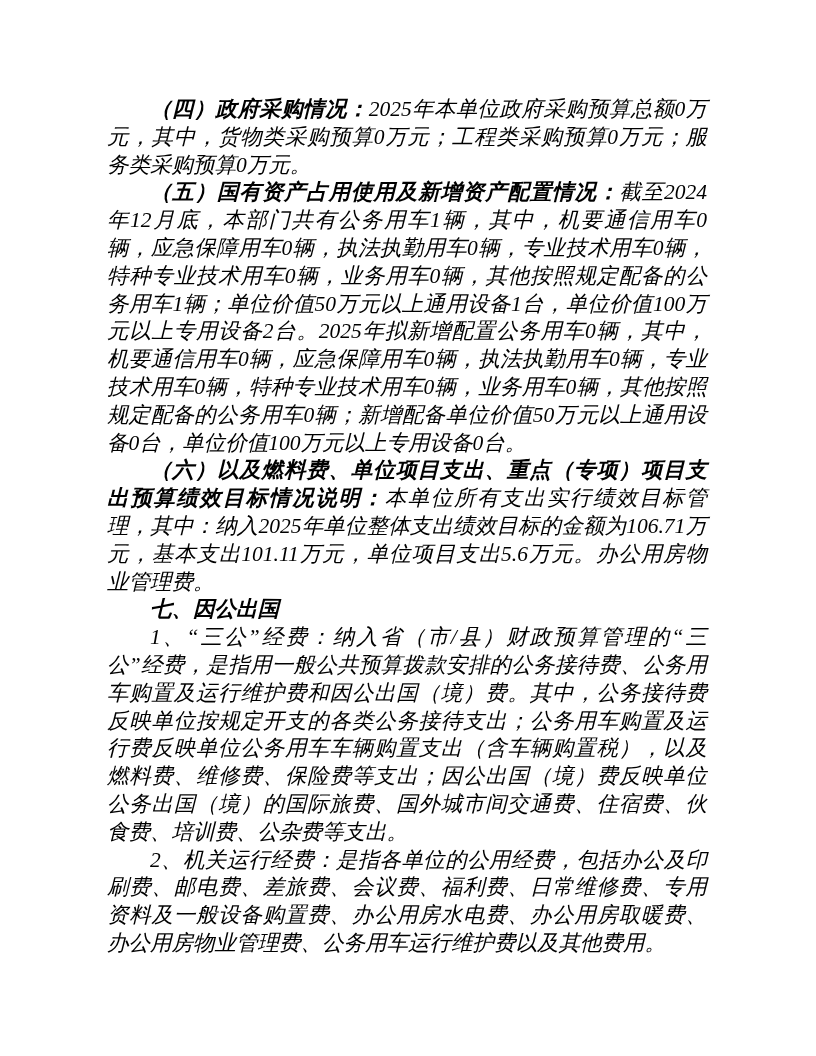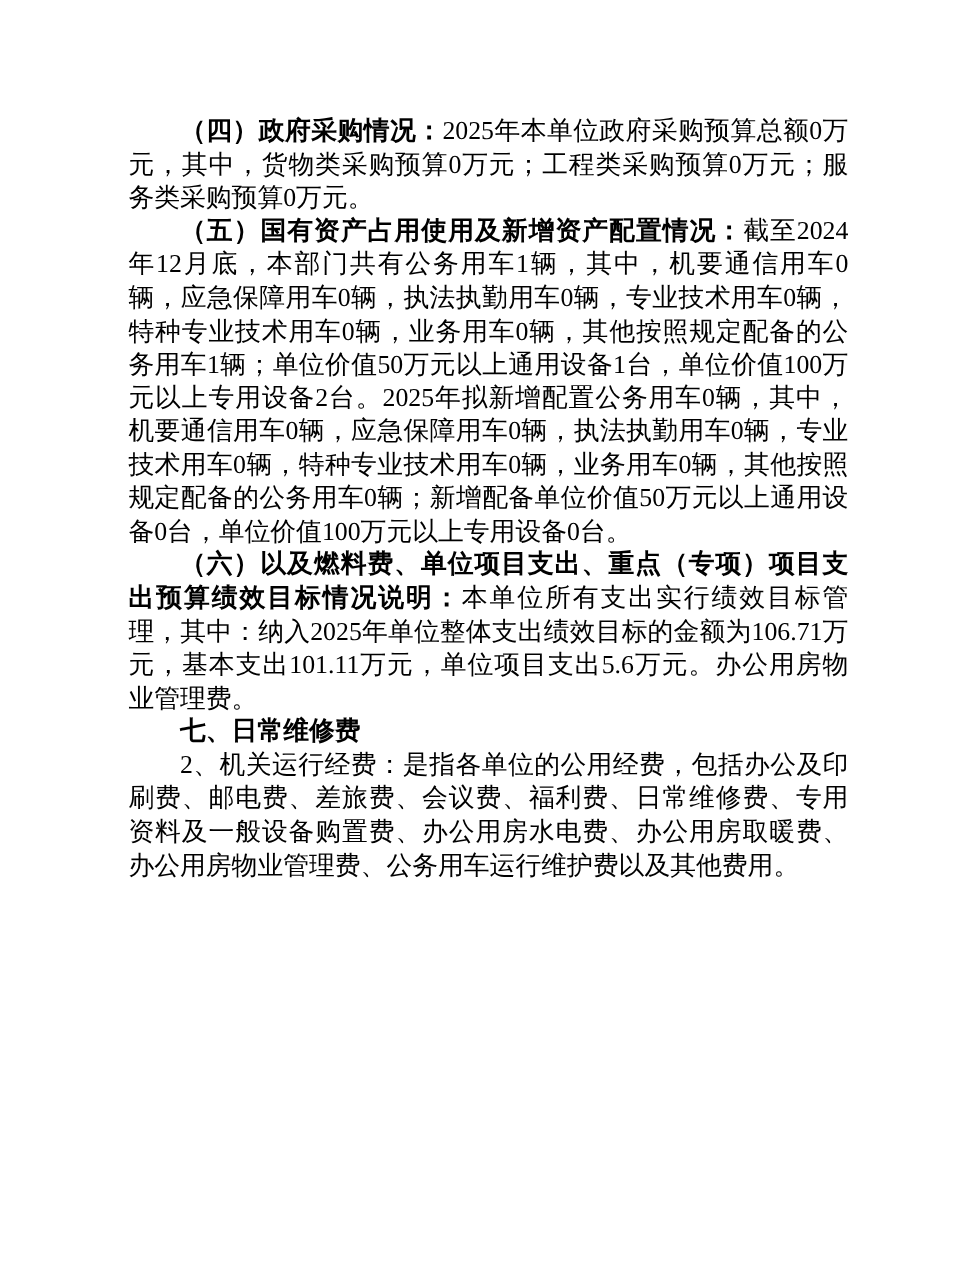--- a/index.html
+++ b/index.html
@@ -28,36 +28,38 @@
     font-size: 21.5px;
     line-height: 27.8px;
     color: #000000;
     text-align: justify;
     text-align-last: left;
   }
   .para {
     margin: 0;
     padding: 0;
     text-indent: 2em;
+    font-style: italic;
   }
   .lead {
     font-weight: bold;
   }
 </style>
 </head>
 <body style="background: rgb(255, 255, 255);">
 
 <div class="page">
   <div class="content" style="color: rgb(0, 0, 0);">
 
     <p class="para"><strong class="lead">（四）政府采购情况：</strong><span>2025年本单位政府采购预算总额0万元，其中，货物类采购预算0万元；工程类采购预算0万元；服务类采购预算0万元。</span></p>
 
     <p class="para"><strong class="lead">（五）国有资产占用使用及新增资产配置情况：</strong><span>截至2024年12月底，本部门共有公务用车1辆，其中，机要通信用车0辆，应急保障用车0辆，执法执勤用车0辆，专业技术用车0辆，特种专业技术用车0辆，业务用车0辆，其他按照规定配备的公务用车1辆；单位价值50万元以上通用设备1台，单位价值100万元以上专用设备2台。2025年拟新增配置公务用车0辆，其中，机要通信用车0辆，应急保障用车0辆，执法执勤用车0辆，专业技术用车0辆，特种专业技术用车0辆，业务用车0辆，其他按照规定配备的公务用车0辆；新增配备单位价值50万元以上通用设备0台，单位价值100万元以上专用设备0台。</span></p>
 
     <p class="para"><strong class="lead">（六）以及燃料费、单位项目支出、重点（专项）项目支出预算绩效目标情况说明：</strong><span>本单位所有支出实行绩效目标管理，其中：纳入2025年单位整体支出绩效目标的金额为106.71万元，基本支出101.11万元，单位项目支出5.6万元。办公用房物业管理费。</span></p>
 
-    <p class="para"><strong class="lead">七、日常维修费</strong><span></span></p>
+    <p class="para"><strong class="lead">七、因公出国</strong><span></span></p>
 
+    <p class="para"><strong class="lead"></strong><span>1、“三公”经费：纳入省（市/县）财政预算管理的“三公”经费，是指用一般公共预算拨款安排的公务接待费、公务用车购置及运行维护费和因公出国（境）费。其中，公务接待费反映单位按规定开支的各类公务接待支出；公务用车购置及运行费反映单位公务用车车辆购置支出（含车辆购置税），以及燃料费、维修费、保险费等支出；因公出国（境）费反映单位公务出国（境）的国际旅费、国外城市间交通费、住宿费、伙食费、培训费、公杂费等支出。</span></p>
 
     <p class="para"><strong class="lead"></strong><span>2、机关运行经费：是指各单位的公用经费，包括办公及印刷费、邮电费、差旅费、会议费、福利费、日常维修费、专用资料及一般设备购置费、办公用房水电费、办公用房取暖费、办公用房物业管理费、公务用车运行维护费以及其他费用。</span></p>
 
   </div>
 </div>
 
 </body></html>

